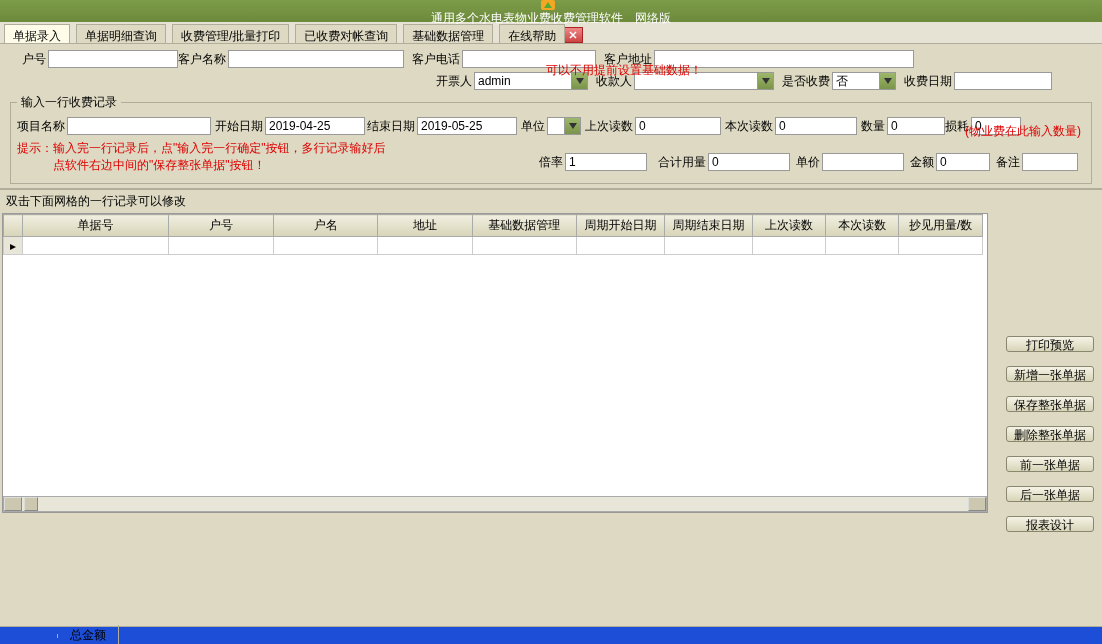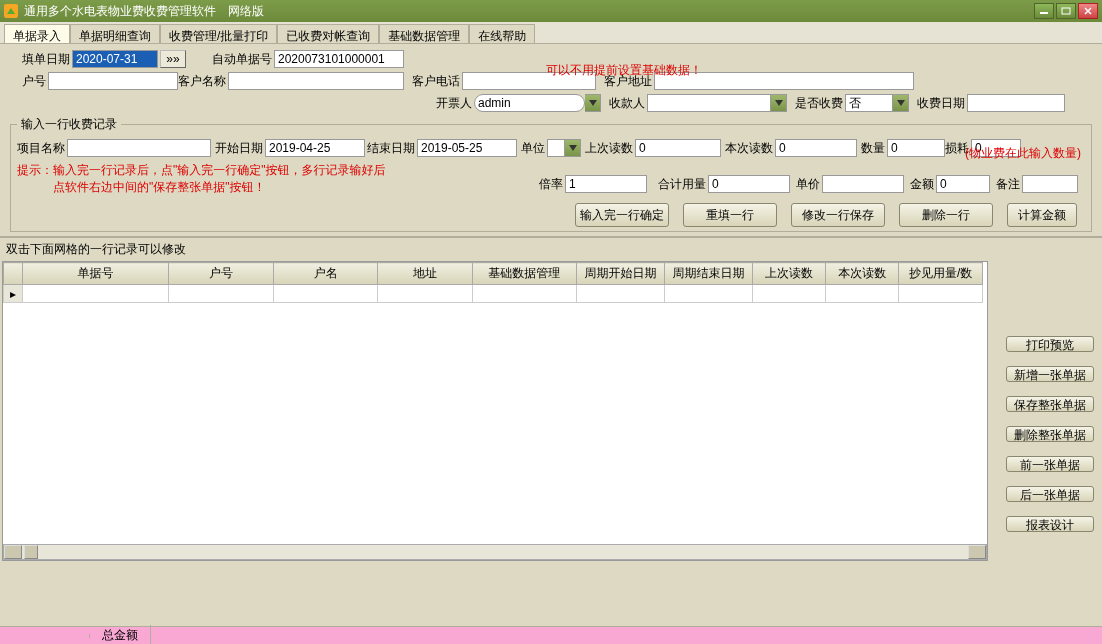--- a/index.html
+++ b/index.html
@@ -1,27 +1,27 @@
 <!DOCTYPE html>
 <html><head>
 <meta charset="utf-8">
 <style>
 * { box-sizing: border-box; margin: 0; padding: 0; font-family: "SimSun", "宋体", sans-serif; font-size: 12px; }
 body { background: #ddd9c3; width: 1102px; height: 644px; overflow: hidden; }
 
-.titlebar { background: linear-gradient(#7d9c4a, #6c8a3a); height: 22px; display: flex; align-items: center; padding: 0 4px; color: white; }
+.titlebar { background: linear-gradient(#7d9c4a, #6c8a3a); height: 22px; display: flex; align-items: center; padding: 0 4px; color: white; flex-direction: column; }
 .titlebar .icon { width: 14px; height: 14px; background: #f5a623; margin-right: 6px; border-radius: 2px; display:flex; align-items:center; justify-content:center; }
 .titlebar .icon svg { width:10px; height:10px; }
 .titlebar .title { flex: 1; font-size: 12px; }
 .win-btns { display: flex; gap: 2px; }
 .win-btn { width: 20px; height: 16px; background: linear-gradient(#8fb85a,#6c8a3a); border: 1px solid #4e6628; display:flex; align-items:center; justify-content:center; }
 .win-btn.close { background: linear-gradient(#e88,#c44); border-color:#a22; }
 
 .tabs { background: #e6e3d4; height: 22px; display: flex; border-bottom: 1px solid #b0ad9a; padding-left: 4px; }
-.tab { padding: 3px 8px 0; border: 1px solid #b0ad9a; border-bottom: none; background: #ddd9c3; margin-right: 0; margin-top: 2px; cursor: pointer; }
+.tab { padding: 3px 8px 0; border: 1px solid #b0ad9a; border-bottom: none; background: #ddd9c3; margin-right: 6px; margin-top: 2px; cursor: pointer; }
 .tab.active { background: #fefce8; }
 
 .form-area { background: #ddd9c3; padding: 6px 10px 4px; position: relative; border-bottom:1px solid #b0ad9a; }
 .row { display: flex; align-items: center; margin-bottom: 4px; flex-wrap: nowrap; }
 .lbl { white-space: nowrap; margin-right: 2px; }
 .inp { border: 1px solid #999; background: white; height: 18px; padding: 1px 3px; font-size: 12px; }
 .combo { display:inline-flex; }
 .combo-btn { width:16px; height:18px; border:1px solid #999; background: linear-gradient(#9db86b,#7a9549); display:flex; align-items:center; justify-content:center; border-left:none; }
 .combo-btn svg { width:8px; height:6px; fill:#333; }
 .arrow-btn { width:26px; height:18px; border:1px outset #bbb; background:#ece9d8; display:flex; align-items:center; justify-content:center; margin-left:2px; }
@@ -40,21 +40,21 @@
 table.grid { border-collapse: collapse; width: 980px; }
 table.grid th { background: linear-gradient(#f0eee0,#d8d4b8); border: 1px solid #aaa; height: 20px; font-weight: normal; padding: 2px 4px; }
 table.grid td { border: 1px solid #ccc; height: 18px; }
 .rowmark { width:18px; background:#e8e6d8; text-align:center; }
 .hsbar { height:16px; background:#e8e6d8; border:1px solid #aaa; position:absolute; bottom:0; left:0; right:0; display:flex; }
 .hsbar .thumb { width:18px; height:14px; background:#ccc8b0; border:1px outset #ddd; }
 
 .side-btns { position:absolute; right:8px; top:336px; display:flex; flex-direction:column; gap:14px; }
 .side-btn { width:88px; height:16px; border:1px solid #8a8770; background: linear-gradient(#f5f3e6,#d8d4b8); border-radius:3px; cursor:pointer; }
 
-.footer { position:absolute; bottom:0; left:0; right:0; height:18px; background:#f9a8d4; border-top:1px solid #b0ad9a; display:flex; align-items:center;padding-left:32px; }
+.footer { position:absolute; bottom:0; left:0; right:0; height:18px; background:#1d4ed8; border-top:1px solid #b0ad9a; display:flex; align-items:center; }
 .footer .cell { padding:2px 12px; border-right:1px solid #b0ad9a; }
 </style>
 </head>
 <body>
 
 <div class="titlebar">
   <span class="icon">
       <svg viewBox="0 0 10 10">
         <path fill="#5a3" d="M1 8 L5 2 L9 8 Z"></path>
       </svg>
@@ -88,46 +88,37 @@
   <div class="tab">在线帮助</div>
 </div>
 
 <div class="form-area">
 
   <div class="tip-red tip-right">
     <br>
     <span style="margin-left:46px">可以不用提前设置基础数据！</span>
   </div>
 
-  <div class="row">
-    <span class="lbl" style="margin-left:12px">填单日期</span>
-    <span class="combo">
-      <input class="inp" style="width: 86px; background: rgb(26, 95, 180); color: white;" id="fd" value="2020-07-31">
-      <span class="arrow-btn">»»</span>
-    </span>
-    <span class="lbl" style="margin-left:26px">自动单据号</span>
-    <input class="inp" style="width: 130px;" value="2020073101000001">
-  </div>
 
   <div class="row">
     <span class="lbl" style="margin-left:12px">户号</span>
     <input class="inp" style="width: 130px;">
     <span class="lbl">客户名称</span>
     <input class="inp" style="width: 176px;">
     <span class="lbl" style="margin-left:8px">客户电话</span>
     <input class="inp" style="width: 134px;">
     <span class="lbl" style="margin-left:8px">客户地址</span>
     <input class="inp" style="width: 260px;">
   </div>
 
   <div class="row">
     <span style="width:426px"></span>
     <span class="lbl">开票人</span>
     <span class="combo">
-      <input class="inp" style="width: 111px; border-radius: 9px;" value="admin">
+      <input class="inp" style="width: 98px;" value="admin">
       <span class="combo-btn">
           <svg viewBox="0 0 8 6">
             <path d="M0 0 L8 0 L4 6 Z"></path>
           </svg>
         </span>
     </span>
     <span class="lbl" style="margin-left:8px">收款人</span>
     <span class="combo">
       <input class="inp" style="width: 124px;">
       <span class="combo-btn">
@@ -194,27 +185,20 @@
           <span class="lbl" style="margin-left:6px">单价</span>
           <input class="inp" style="width: 82px;">
           <span class="lbl" style="margin-left:6px">金额</span>
           <input class="inp" style="width: 54px;" value="0">
           <span class="lbl" style="margin-left:6px">备注</span>
           <input class="inp" style="width: 56px;">
         </div>
       </div>
     </div>
 
-    <div class="btn-row">
-      <button class="btn">输入完一行确定</button>
-      <button class="btn">重填一行</button>
-      <button class="btn">修改一行保存</button>
-      <button class="btn">删除一行</button>
-      <button class="btn" style="min-width:70px">计算金额</button>
-    </div>
   </fieldset>
 </div>
 
 <div class="grid-hdr">双击下面网格的一行记录可以修改</div>
 
 <div class="grid-wrap" style="width:986px">
   <table class="grid">
     <tbody>
         <tr>
       <th class="rowmark"></th>

